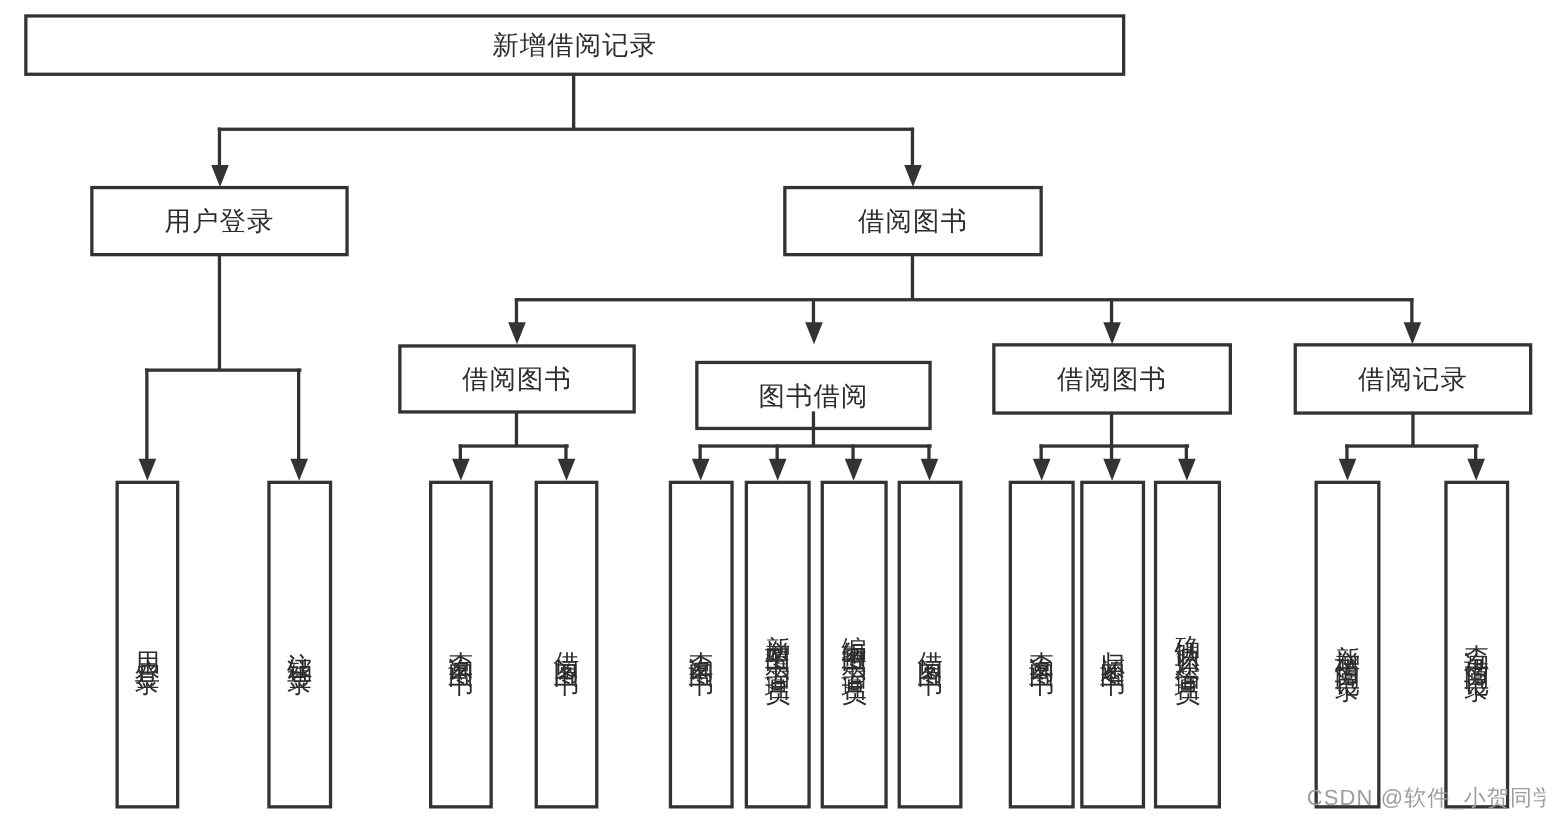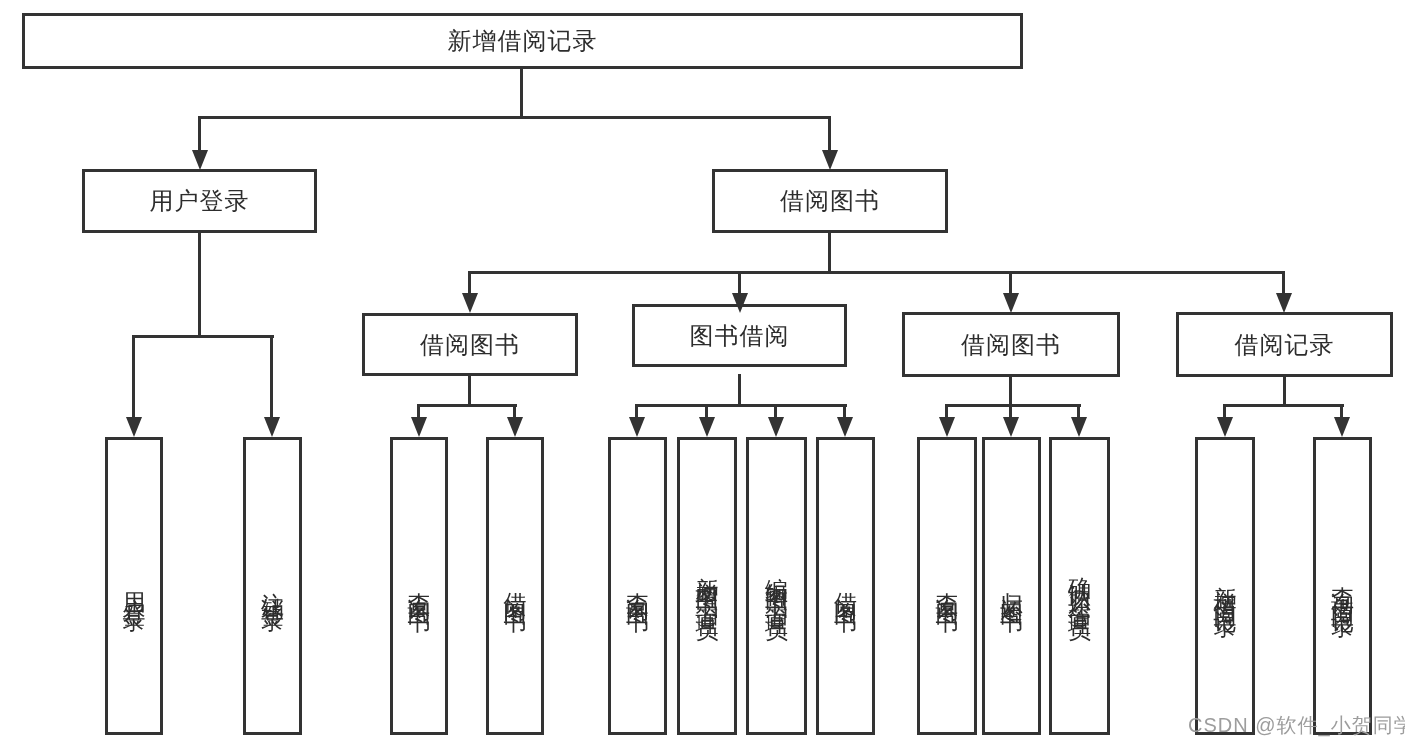--- a/index.html
+++ b/index.html
@@ -25,21 +25,21 @@
     writing-mode:vertical-rl;
     text-orientation:mixed;
     letter-spacing:6px;
     line-height:1;
   }
   
   #root  {left:22px;  top:13px;  width:1001px;height:56px;}
   #l2-0  {left:82px;  top:169px; width:235px; height:64px;}
   #l2-1  {left:712px; top:169px; width:236px; height:64px;}
   #l3-0  {left:362px; top:313px; width:216px; height:63px;}
-  #l3-1  {left:632px; top:304px; width:215px; height:63px;}
+  #l3-1  {left:632px; top:328px; width:215px; height:63px;}
   #l3-2  {left:902px; top:312px; width:218px; height:65px;}
   #l3-3  {left:1176px;top:312px; width:217px; height:65px;}
   .leaf  {top:437px;height:298px;}
   #leaf-0 {left:105px; width:58px;}
   #leaf-1 {left:243px; width:59px;}
   #leaf-2 {left:390px; width:58px;}
   #leaf-3 {left:486px; width:58px;}
   #leaf-4 {left:608px; width:59px;}
   #leaf-5 {left:677px; width:60px;}
   #leaf-6 {left:746px; width:61px;}

